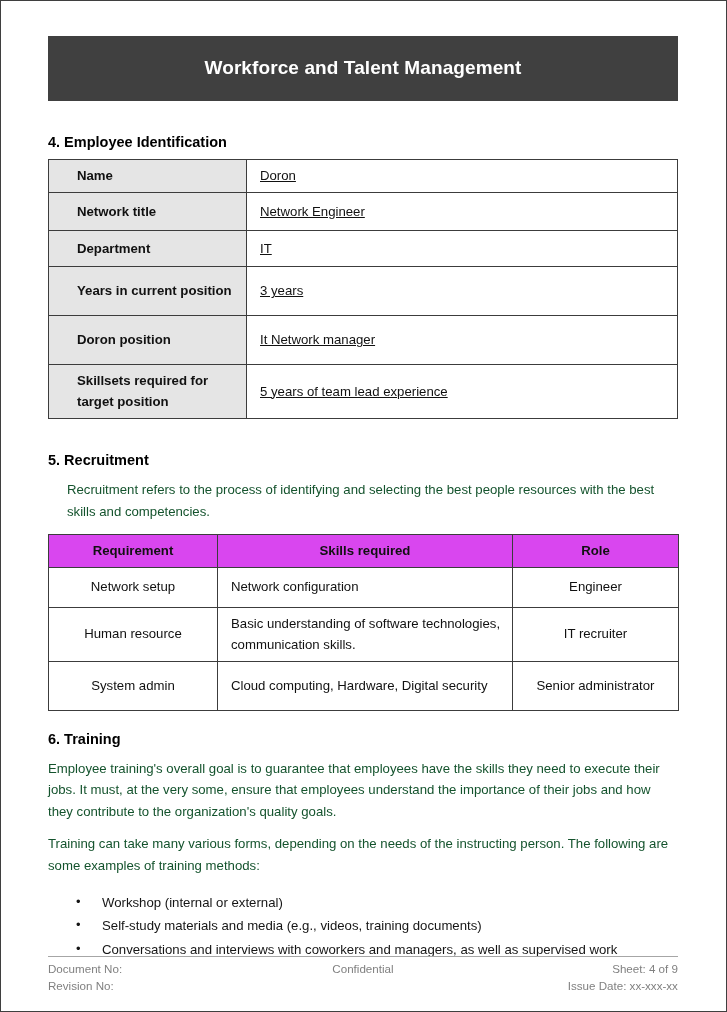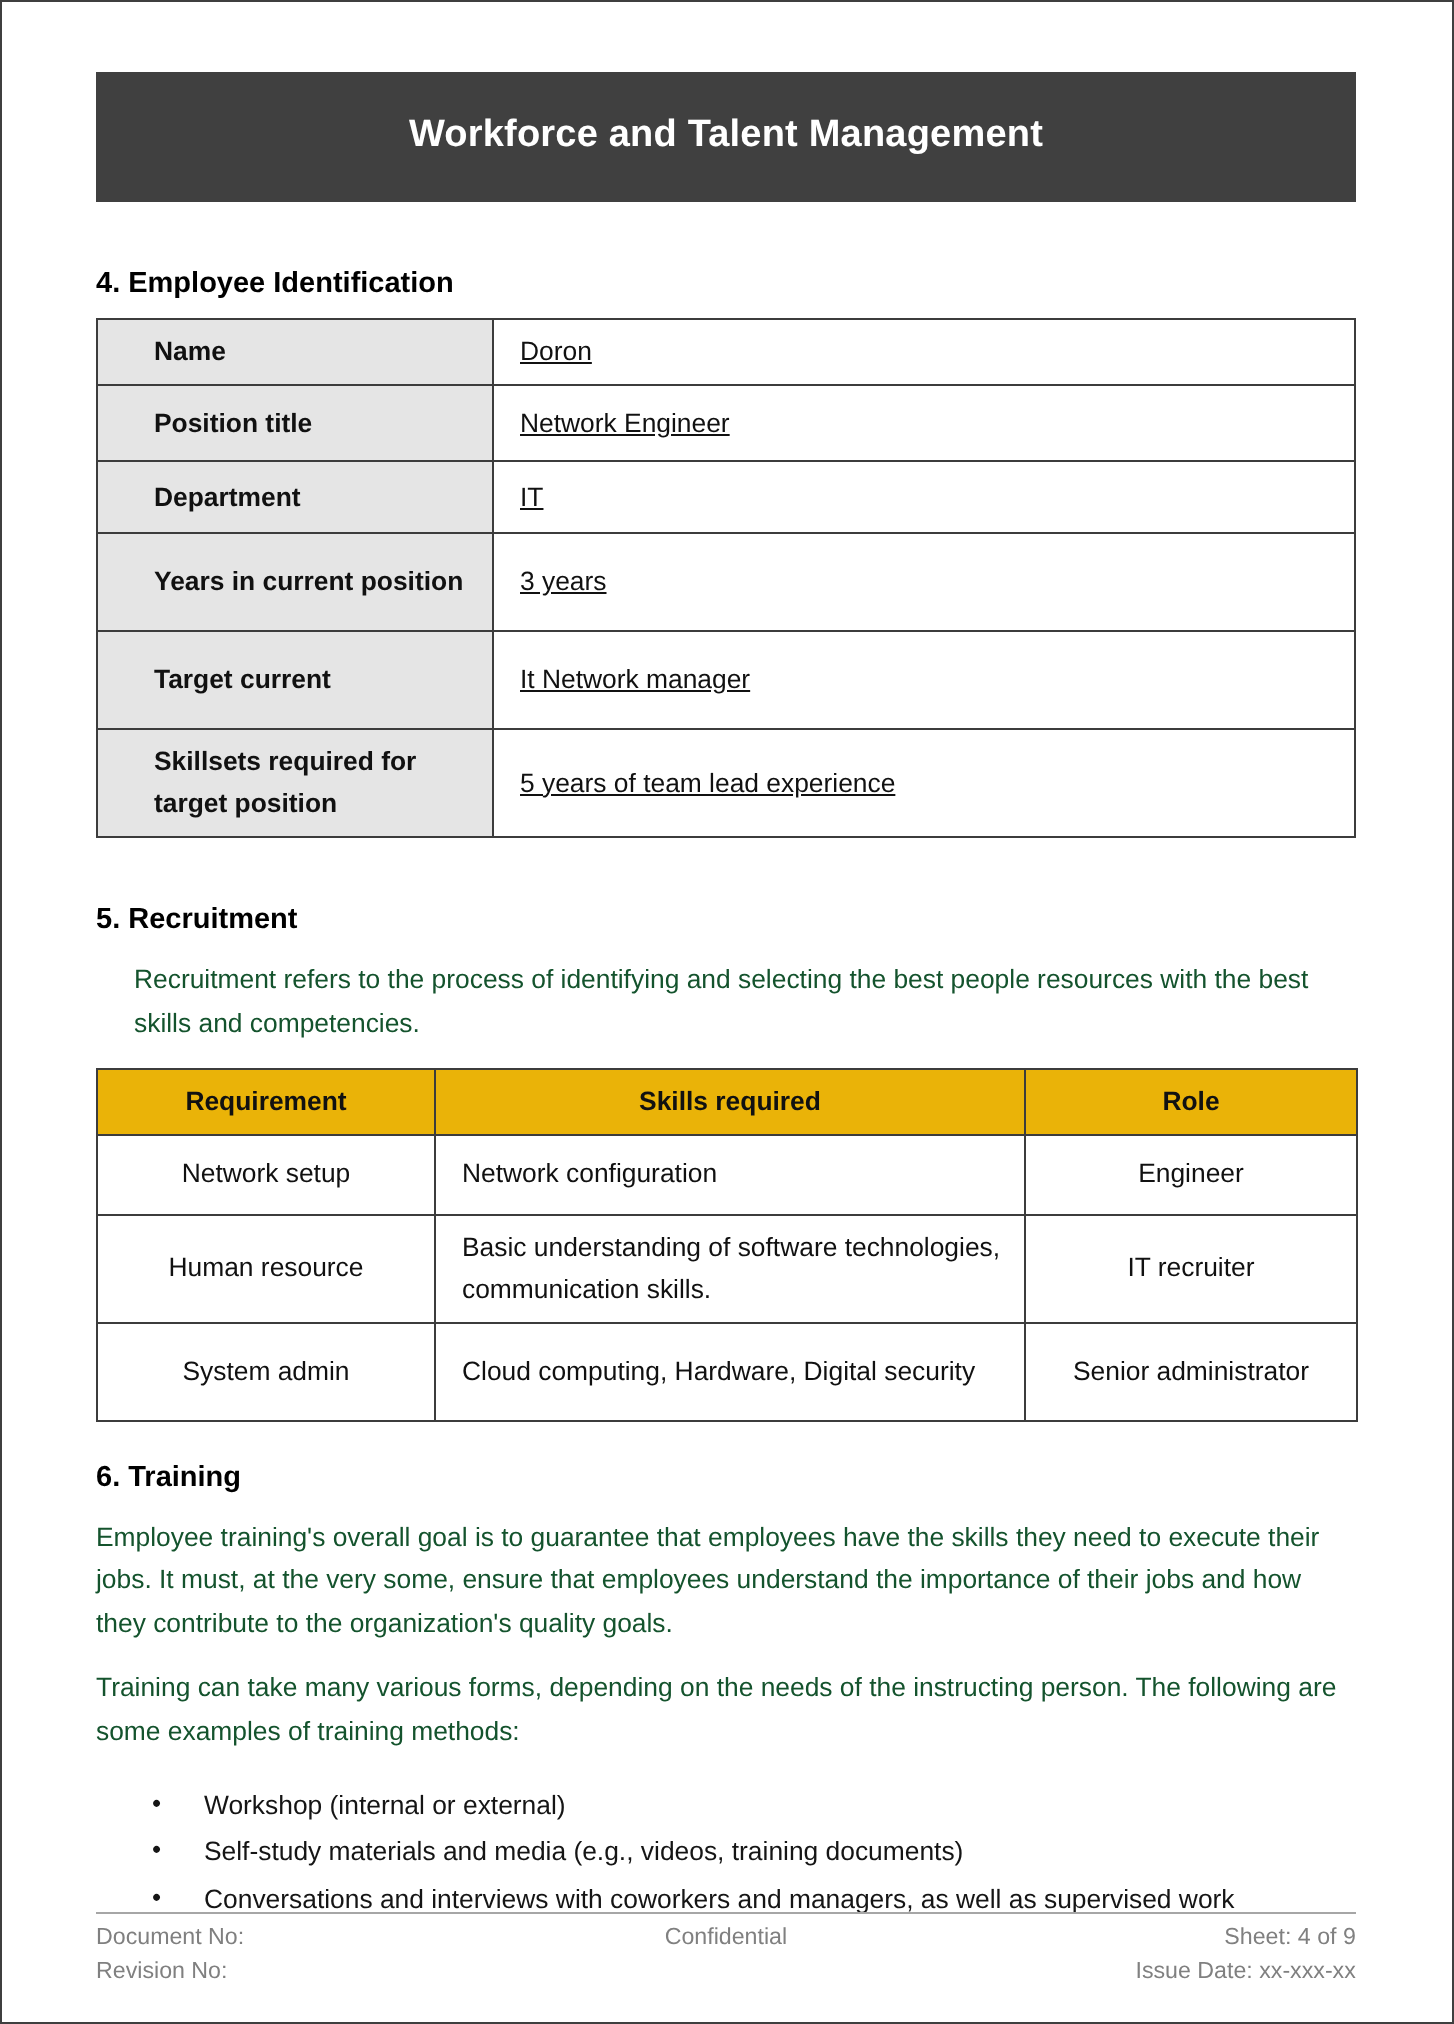--- a/index.html
+++ b/index.html
@@ -92,21 +92,21 @@
   .tbl-employee tr.r5 td { height: 49px; }
   .tbl-employee tr.r6 td { height: 50px; }
   .tbl-employee td.label.wrap { padding-right: 4px; }
 
   
   .tbl-recruit { margin-top: 12px; }
   .tbl-recruit col.c1 { width: 169px; }
   .tbl-recruit col.c2 { width: 295px; }
   .tbl-recruit col.c3 { width: 166px; }
   .tbl-recruit th {
-    background: #eab308;
+    background: #d946ef;
     font-weight: bold;
     text-align: center;
     height: 33px;
     padding: 5px 8px;
   }
   .tbl-recruit td { height: 40px; }
   .tbl-recruit td.c-req  { text-align: center; }
   .tbl-recruit td.c-role { text-align: center; }
   .tbl-recruit td.c-skill { text-align: left; padding-left: 13px; }
   .tbl-recruit tr.tall td { height: 49px; }
@@ -174,33 +174,33 @@
       <colgroup>
           <col class="c1">
           <col class="c2">
         </colgroup>
       <tbody>
         <tr class="r1">
           <td class="label">Name</td>
           <td class="value">Doron</td>
         </tr>
         <tr class="r2">
-          <td class="label">Position title</td>
+          <td class="label">Network title</td>
           <td class="value">Network Engineer</td>
         </tr>
         <tr class="r3">
           <td class="label">Department</td>
           <td class="value">IT</td>
         </tr>
         <tr class="r4">
           <td class="label">Years in current position</td>
           <td class="value">3 years</td>
         </tr>
         <tr class="r5">
-          <td class="label">Target current</td>
+          <td class="label">Doron position</td>
           <td class="value">It Network manager</td>
         </tr>
         <tr class="r6">
           <td class="label wrap">Skillsets required for target position</td>
           <td class="value">5 years of team lead experience</td>
         </tr>
       </tbody>
     </table>
 
     <div class="spacer-lg"></div>

